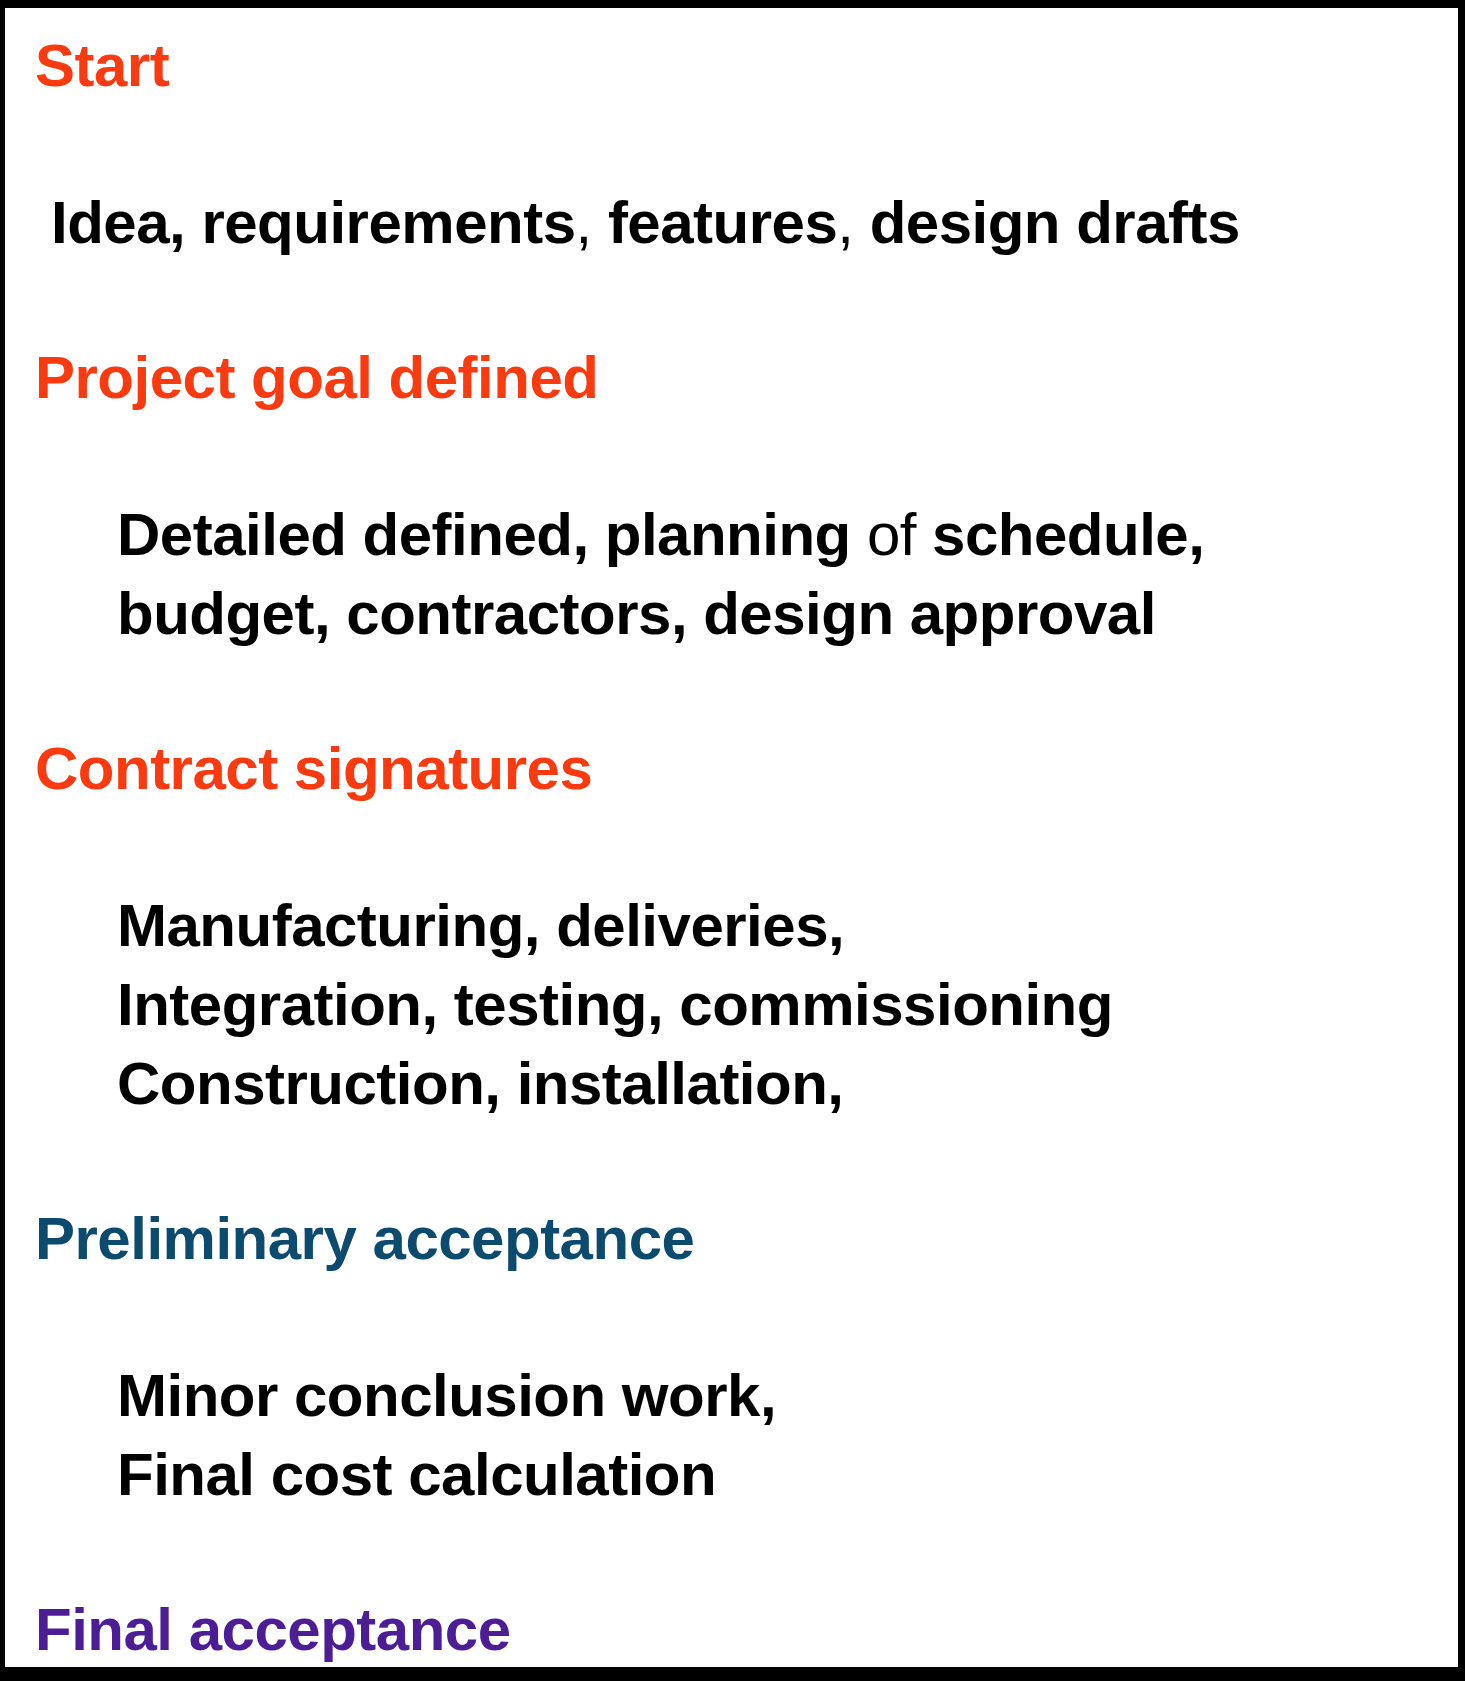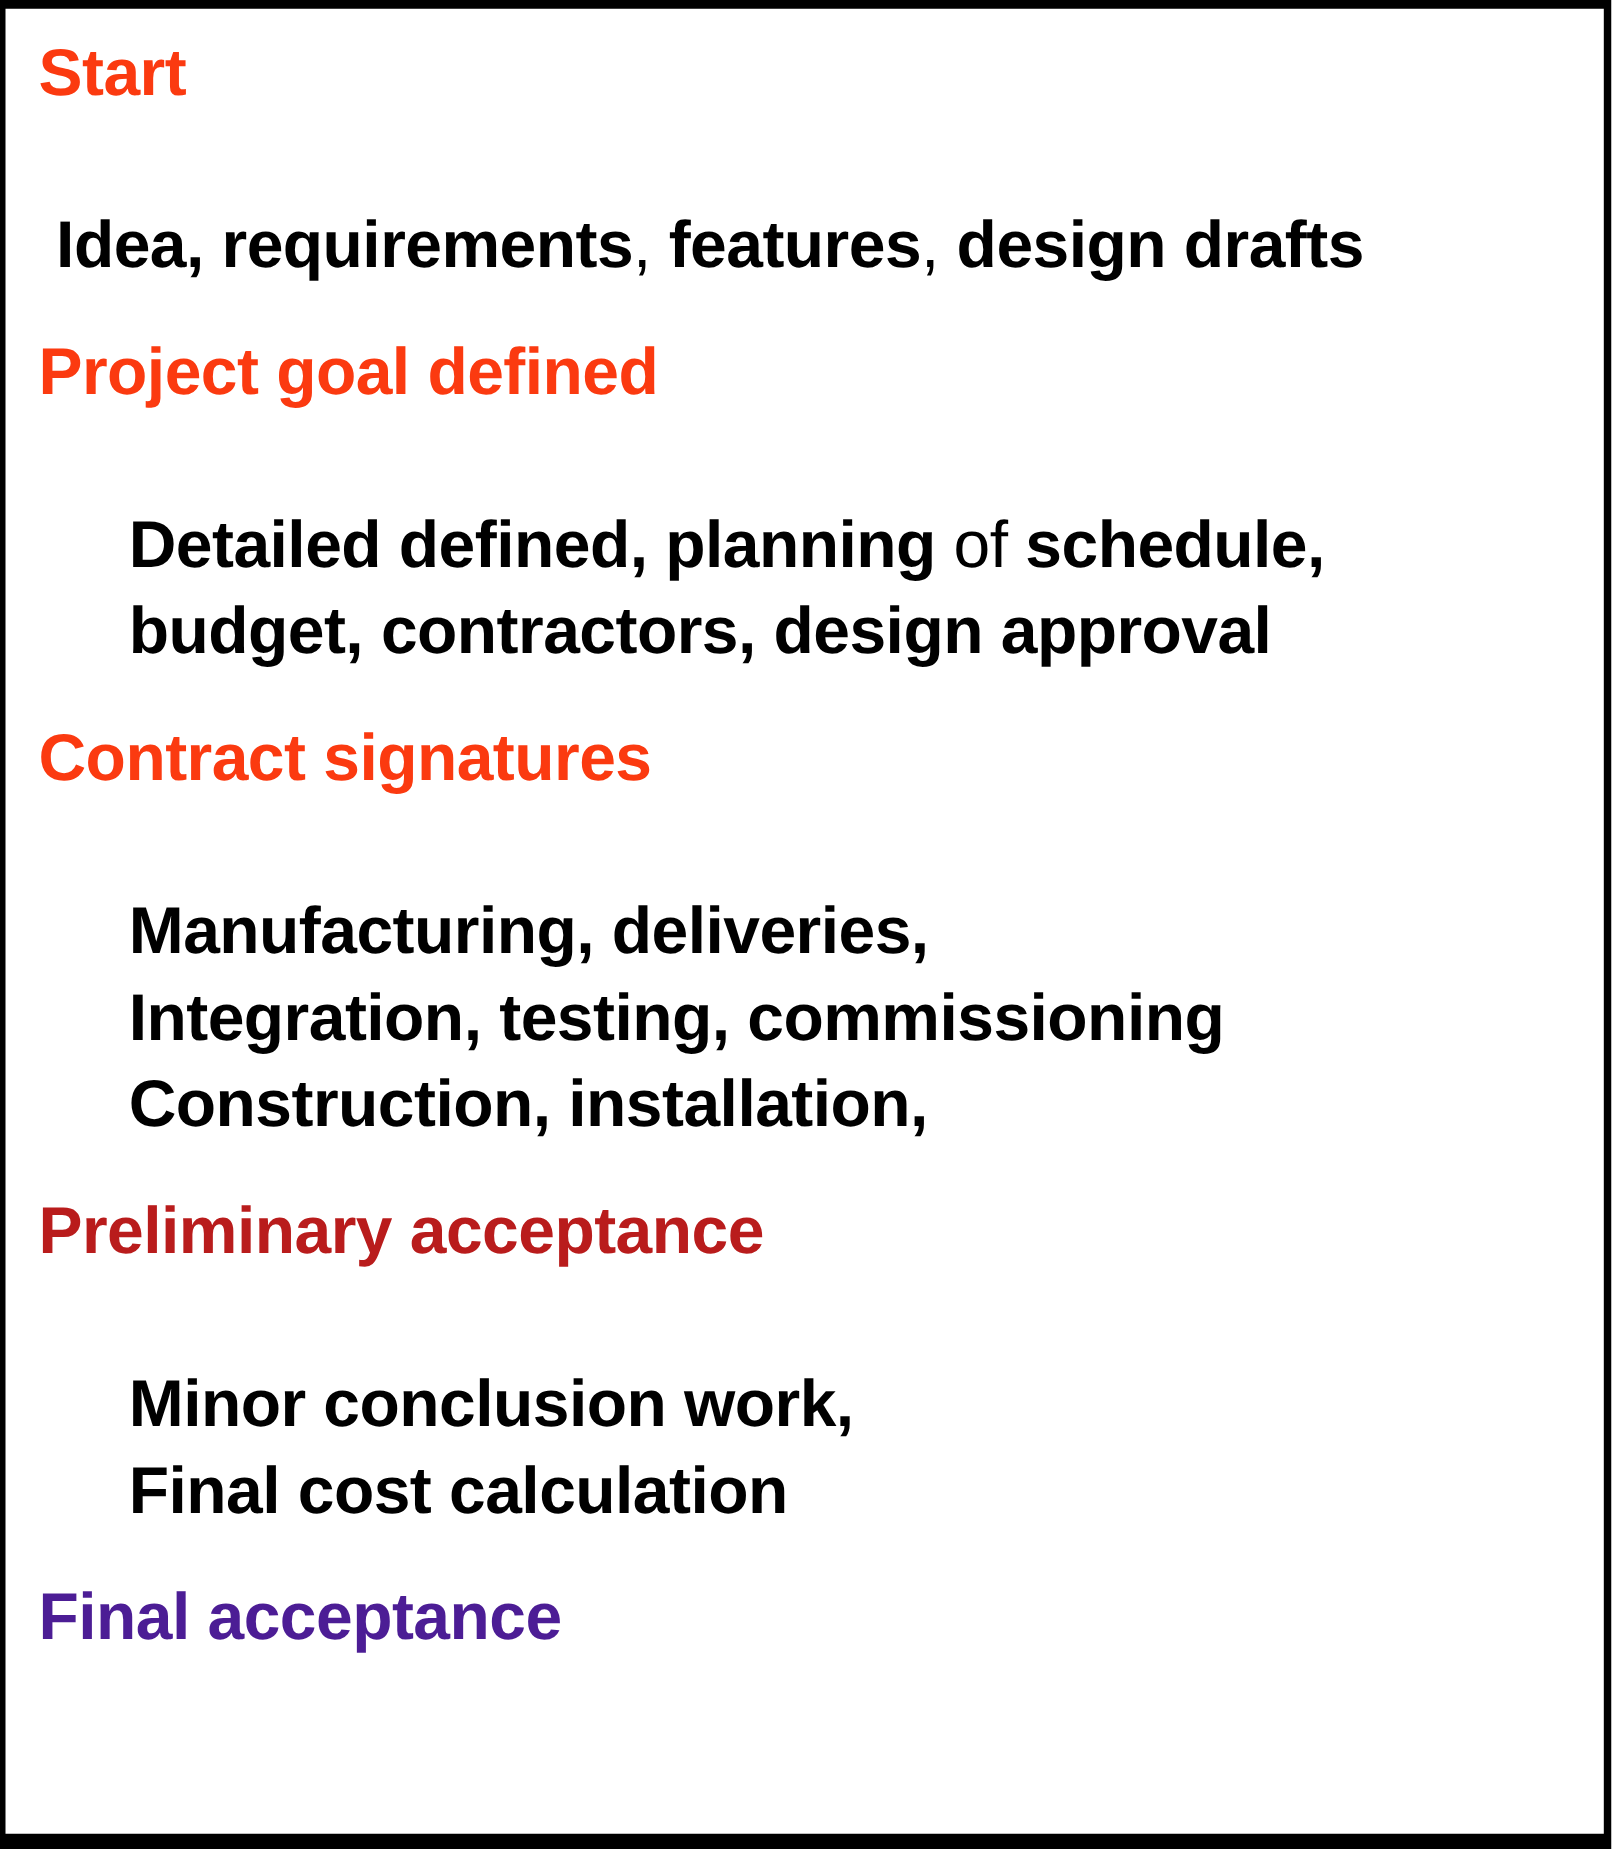--- a/index.html
+++ b/index.html
@@ -14,21 +14,21 @@
     box-sizing: border-box;
     background: #ffffff;
     border-style: solid;
     border-width: 8px 7px 14px 5px;
     
     overflow: hidden;
     font-family: "Liberation Sans", sans-serif;
     font-weight: bold;
   }
   .section { margin: 0; }
-  .section.milestone { margin-left: 30px; margin-top: 36px; }
+  .section.milestone { margin-left: 30px; margin-top: 76px; }
   .section.activity  { margin-left: 112px; margin-top: 78px; }
   .section.milestone:first-child { margin-top: 18px; }
   .line {
     font-size: 60px;
     line-height: 79px;
     height: 79px;
     white-space: nowrap;
     letter-spacing: -0.5px;
   }
   .run-bold   { font-weight: bold; }
@@ -53,21 +53,21 @@
         <div class="line"><span class="run-bold">budget, contractors, design approval</span></div>
       </div>
       <div class="section milestone" style="color: rgb(251, 58, 16);">
         <div class="line"><span class="run-bold">Contract signatures</span></div>
       </div>
       <div class="section activity" style="color: rgb(0, 0, 0);">
         <div class="line"><span class="run-bold">Manufacturing, deliveries,</span></div>
         <div class="line"><span class="run-bold">Integration, testing, commissioning</span></div>
         <div class="line"><span class="run-bold">Construction, installation,</span></div>
       </div>
-      <div class="section milestone" style="color: #b91c1c;">
+      <div class="section milestone" style="color: #0c4a6e;">
         <div class="line"><span class="run-bold">Preliminary acceptance</span></div>
       </div>
       <div class="section activity" style="color: rgb(0, 0, 0);">
         <div class="line"><span class="run-bold">Minor conclusion work,</span></div>
         <div class="line"><span class="run-bold">Final cost calculation</span></div>
       </div>
       <div class="section milestone" style="color: #4c1d95;">
         <div class="line"><span class="run-bold">Final acceptance</span></div>
       </div>
     </div>

